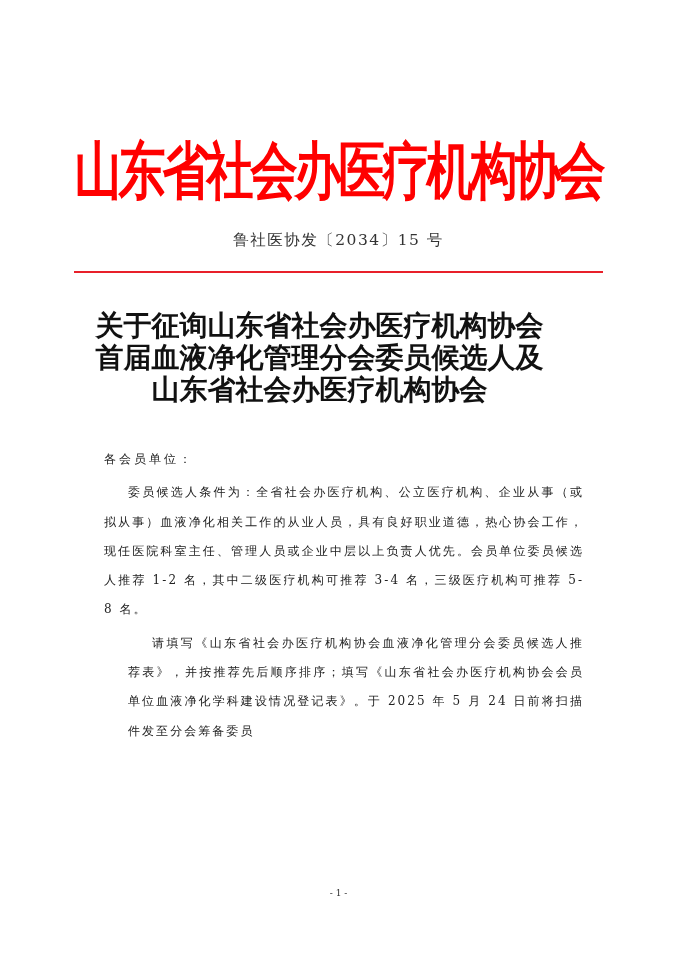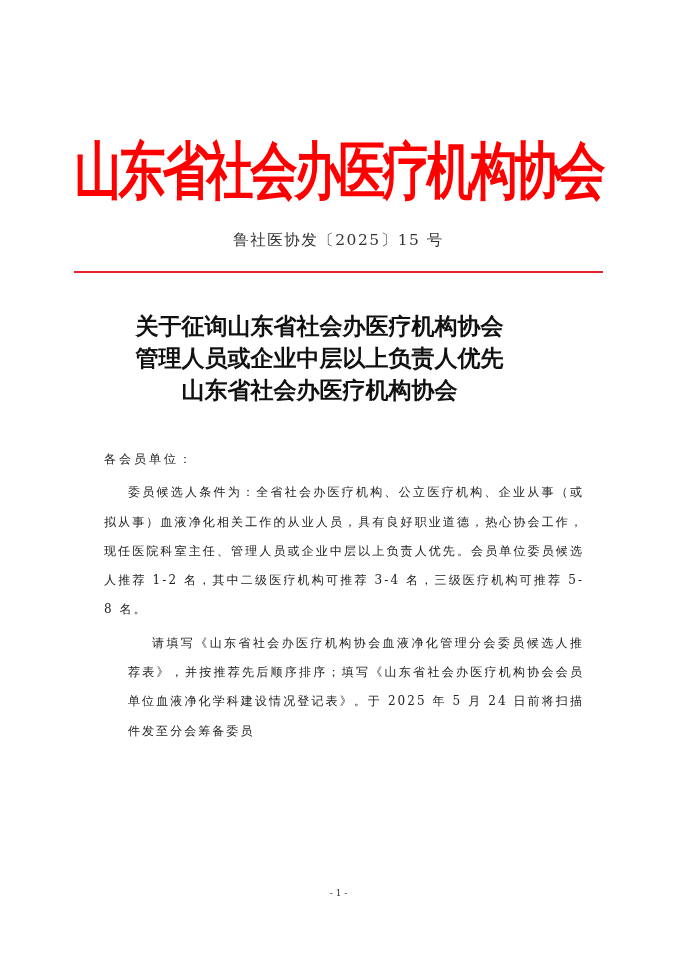--- a/index.html
+++ b/index.html
@@ -50,21 +50,21 @@
       height: 2px;
       background: #e8202a;
     }
     .title {
       position: absolute;
       left: 0;
       top: 310px;
       width: 639px;
       text-align: center;
       font-family: "DejaVu Sans", "Liberation Sans", sans-serif;
-      font-size: 23px;
+      font-size: 28px;
       font-weight: bold;
       line-height: 32px;
       color: #111;
     }
     .title-line {
       display: block;
       white-space: nowrap;
     }
     .body-text {
       position: absolute;
@@ -99,27 +99,27 @@
       text-align: center;
       font-size: 9px;
       color: #333;
     }
   </style>
 </head>
 <body>
 
 <div class="masthead">山东省社会办医疗机构协会</div>
 
-<div class="doc-number">鲁社医协发〔2025〕15 号</div>
+<div class="doc-number">鲁社医协发〔2034〕15 号</div>
 
 <div class="red-rule"></div>
 
 <div class="title">
   <span class="title-line">关于征询山东省社会办医疗机构协会</span>
-  <span class="title-line">管理人员或企业中层以上负责人优先</span>
+  <span class="title-line">首届血液净化管理分会委员候选人及</span>
   <span class="title-line">山东省社会办医疗机构协会</span>
 </div>
 
 <div class="body-text">
   <p class="salutation">各会员单位：</p>
   <p class="para">委员候选人条件为：全省社会办医疗机构、公立医疗机构、企业从事（或拟从事）血液净化相关工作的从业人员，具有良好职业道德，热心协会工作，现任医院科室主任、管理人员或企业中层以上负责人优先。会员单位委员候选人推荐 1-2 名，其中二级医疗机构可推荐 3-4 名，三级医疗机构可推荐 5-8 名。</p>
   <p class="para">请填写《山东省社会办医疗机构协会血液净化管理分会委员候选人推荐表》，并按推荐先后顺序排序；填写《山东省社会办医疗机构协会会员单位血液净化学科建设情况登记表》。于 2025 年 5 月 24 日前将扫描件发至分会筹备委员</p>
 </div>
 
 <div class="page-number">- 1 -</div>

